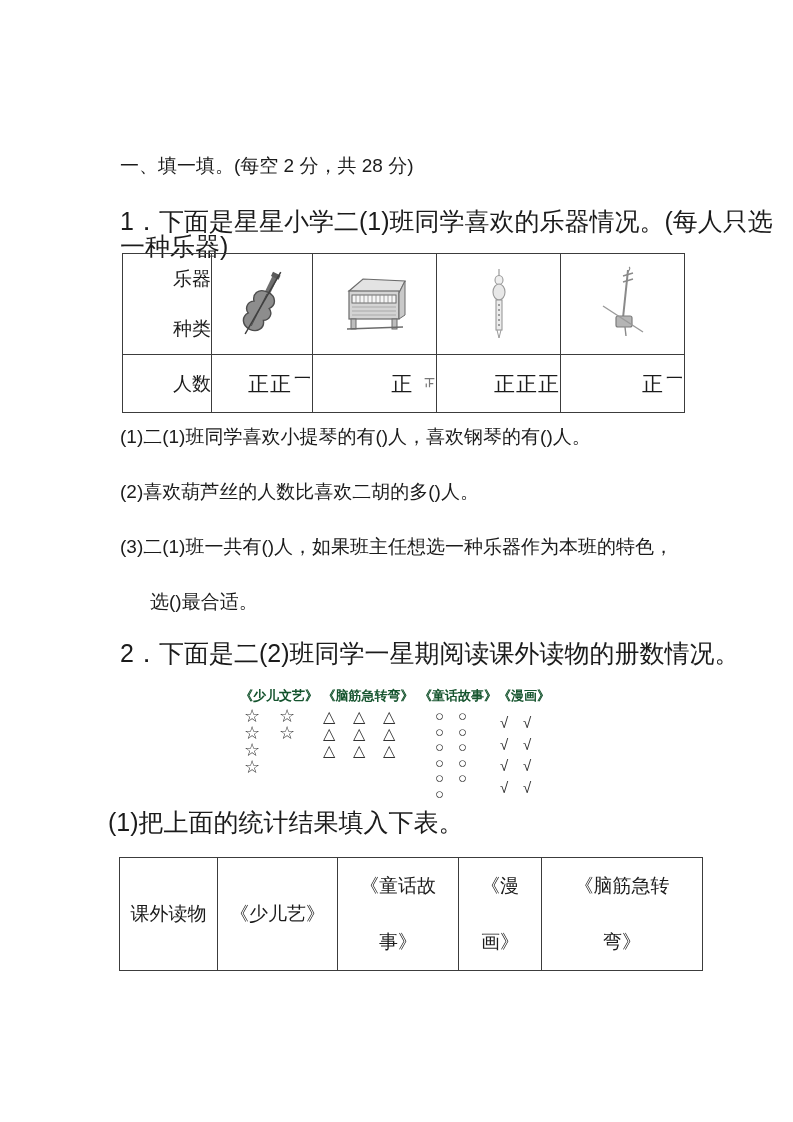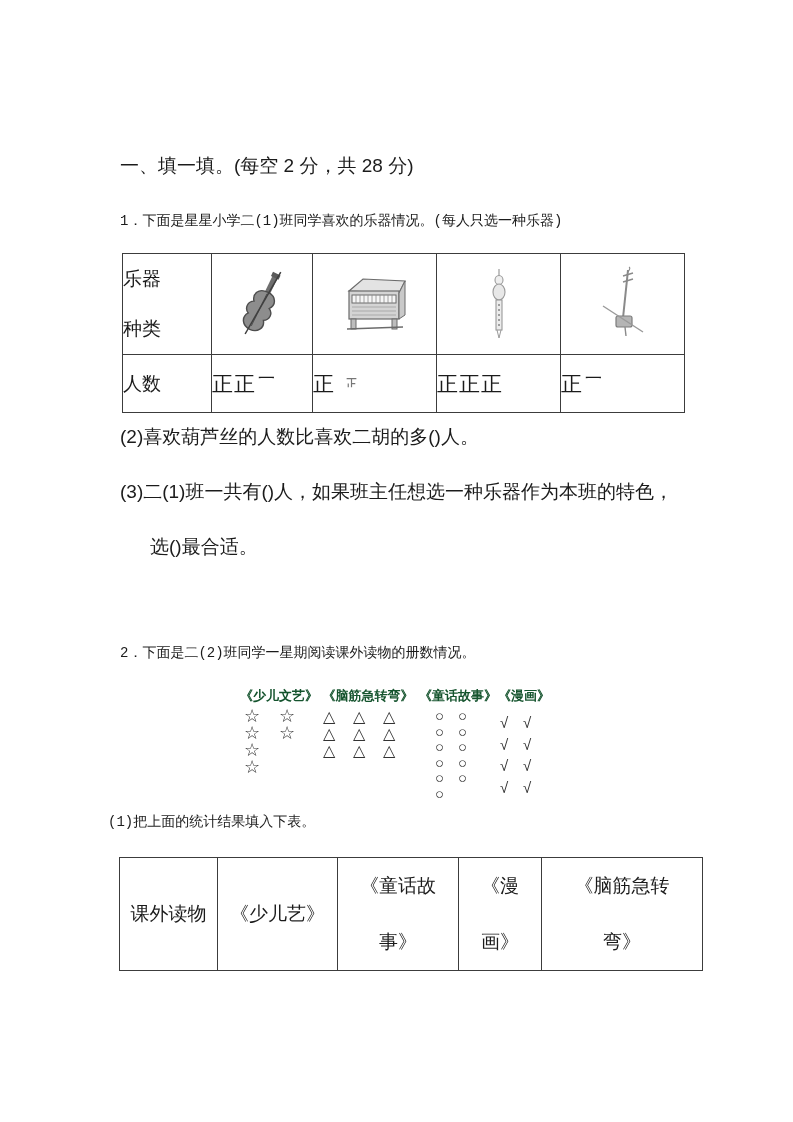--- a/index.html
+++ b/index.html
@@ -3,28 +3,28 @@
 <meta charset="utf-8">
 <style>
   html,body{margin:0;padding:0;background:#ffffff;}
   .page{
     position:relative;width:793px;height:1122px;margin:0 auto;background:#ffffff;
     font-family:"Liberation Sans", sans-serif;color:#1b1b1b;overflow:hidden;
   }
   .abs{position:absolute;}
   .title{top:106px;left:0;right:0;text-align:center;font-size:23px;font-weight:bold;letter-spacing:1px;}
   .section-heading{top:153px;left:120px;font-size:19px;}
-  .prompt{font-size:14px;line-height:25px;font-family:Liberation Mono, monospace;}
+  .prompt{font-size:25px;line-height:25px;}
   .q1-prompt{top:209px;left:120px;}
   .q2-prompt{top:641px;left:120px;}
   .q2-sub{top:810px;left:108px;}
 
   
   .table1{position:absolute;top:253px;left:122px;border-collapse:collapse;table-layout:fixed;}
-  .table1 td{border:1px solid #3c3c3c;padding:0;text-align:left;vertical-align:middle;}
+  .table1 td{border:1px solid #3c3c3c;padding:0;text-align:right;vertical-align:middle;}
   .table1 .c0{width:88px;} .table1 .c1{width:100px;} .table1 .c2{width:123px;}
   .table1 .c3{width:123px;} .table1 .c4{width:123px;}
   .table1 .r1 td{height:100px;} .table1 .r2 td{height:57px;}
   .hcell{font-size:19px;}
   .lines-v{display:flex;flex-direction:column;justify-content:space-around;height:100%;}
   .tally{font-size:21px;letter-spacing:1px;white-space:nowrap;}
   .tally-suffix{display:inline-block;transform:translateY(-7px);font-size:17px;margin-left:2px;}
   .partial-four{vertical-align:1px;margin-left:3px;}
 
   
@@ -133,20 +133,21 @@
     <path d="M3 4 H21 M12 4 V20 M12 13 H19 M6 13 V20" stroke="#777" stroke-width="2.2" fill="none"></path>
   </svg>
 </td>
       <td class="c3 tally"><span>正正正</span></td>
       <td class="c4 tally"><span>正</span><span class="tally-suffix">一</span></td>
     </tr>
   </tbody>
     </table>
 
   <div class="abs q1-subs">
+      <p>(1)二(1)班同学喜欢小提琴的有()人，喜欢钢琴的有()人。</p>
       <p>(2)喜欢葫芦丝的人数比喜欢二胡的多()人。</p>
       <p>(3)二(1)班一共有()人，如果班主任想选一种乐器作为本班的特色，</p>
       <p class="cont">选()最合适。</p>
     </div>
 
   <div class="abs prompt q2-prompt">2．下面是二(2)班同学一星期阅读课外读物的册数情况。</div>
 
   <div class="abs pictograph">
       <div class="picto-col star"><div class="picto-label">《少儿文艺》</div><div class="picto-grid"><div class="picto-row"><span class="sym">☆</span><span class="sym">☆</span></div><div class="picto-row"><span class="sym">☆</span><span class="sym">☆</span></div><div class="picto-row"><span class="sym">☆</span></div><div class="picto-row"><span class="sym">☆</span></div></div></div>
       <div class="picto-col triangle"><div class="picto-label">《脑筋急转弯》</div><div class="picto-grid"><div class="picto-row"><span class="sym">△</span><span class="sym">△</span><span class="sym">△</span></div><div class="picto-row"><span class="sym">△</span><span class="sym">△</span><span class="sym">△</span></div><div class="picto-row"><span class="sym">△</span><span class="sym">△</span><span class="sym">△</span></div></div></div>

